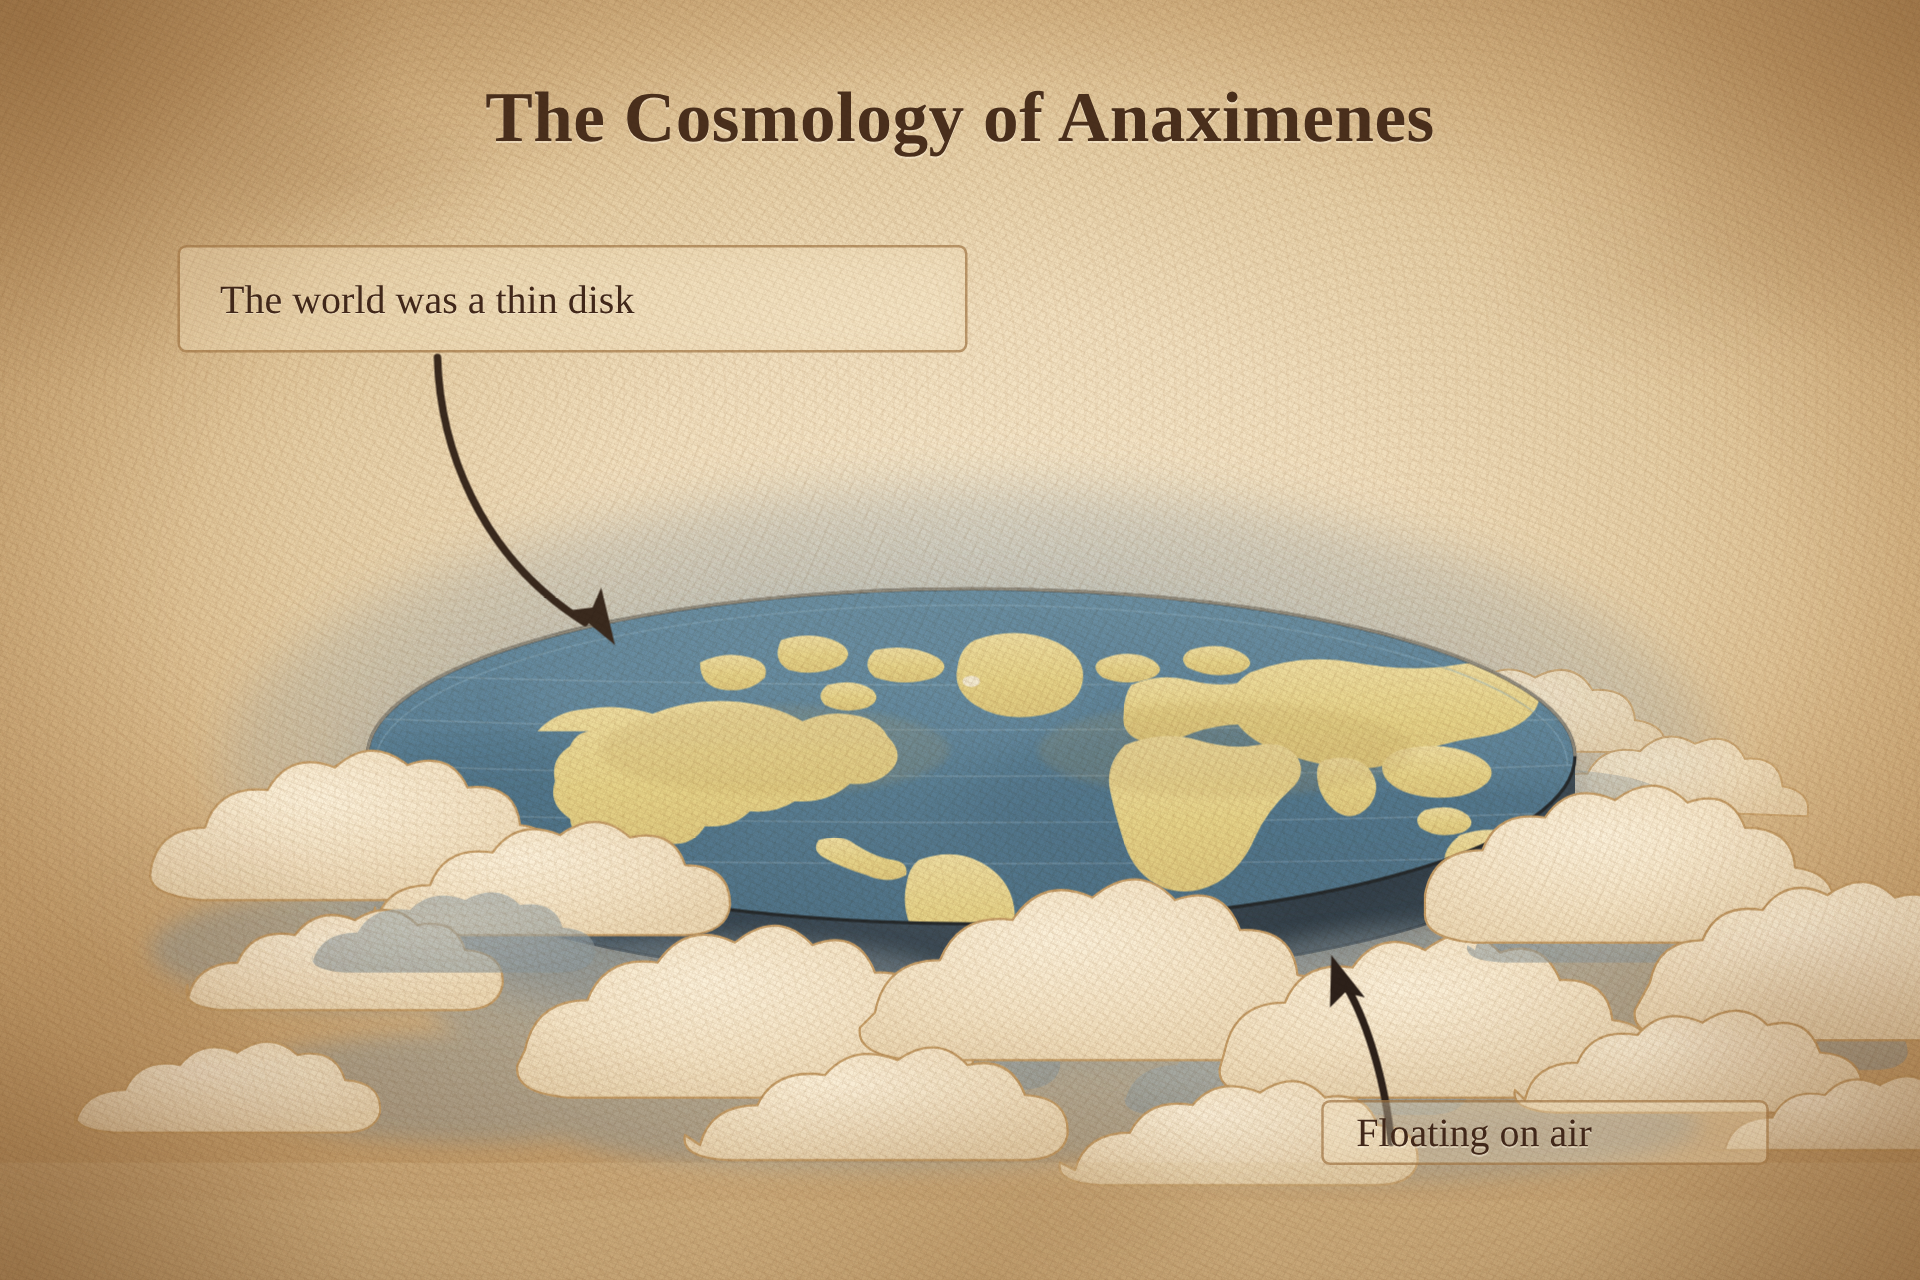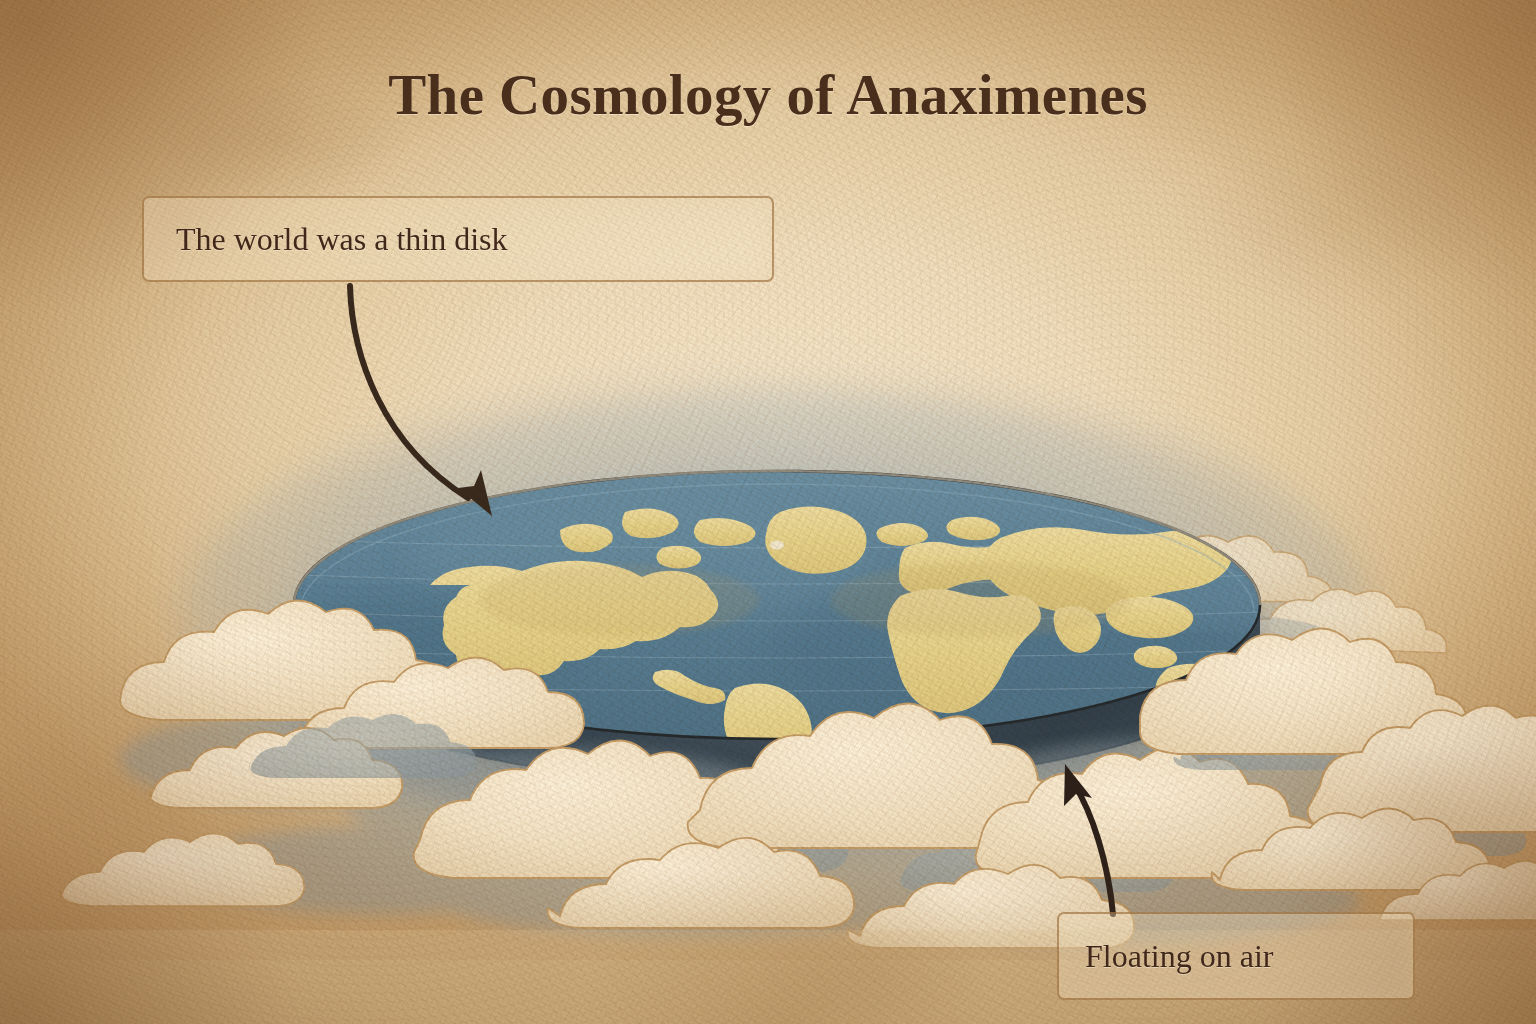--- a/index.html
+++ b/index.html
@@ -82,21 +82,21 @@
   }
   .callout span{
     font-family:"Liberation Serif",serif;
     font-size:32px;
     color:#42281a;
     line-height:1;
     white-space:nowrap;
     text-shadow:0 1px 0 rgba(255,247,228,.45);
   }
   #callout-disk{left:142px;top:196px;width:632px;height:86px;padding-left:32px;}
-  #callout-air{left:1057px;top:912px;width:358px;height:88px;padding-left:26px;}
+  #callout-air{left:1057px;top:880px;width:358px;height:52px;padding-left:26px;}
 
   
   .grain{
     position:absolute;inset:0;pointer-events:none;opacity:.20;mix-blend-mode:multiply;
     background-image:
       repeating-linear-gradient(19deg, rgba(110,72,34,.25) 0 1px, rgba(0,0,0,0) 1px 4px),
       repeating-linear-gradient(-67deg, rgba(110,72,34,.18) 0 1px, rgba(0,0,0,0) 1px 5px);
   }
 </style>
 </head>

